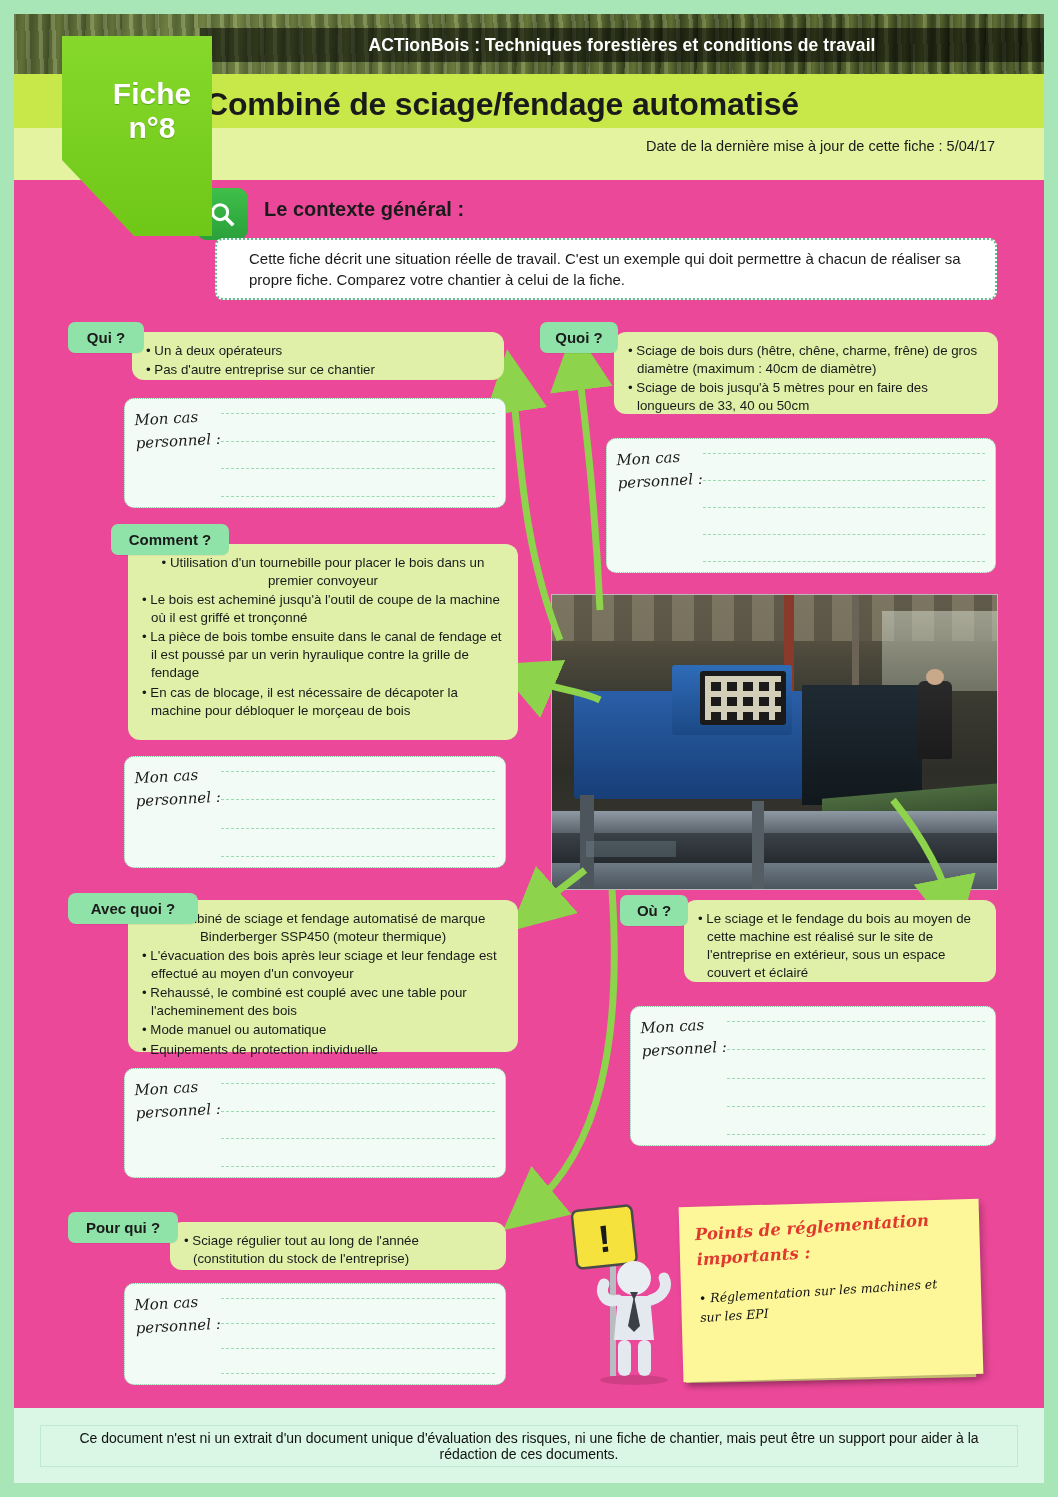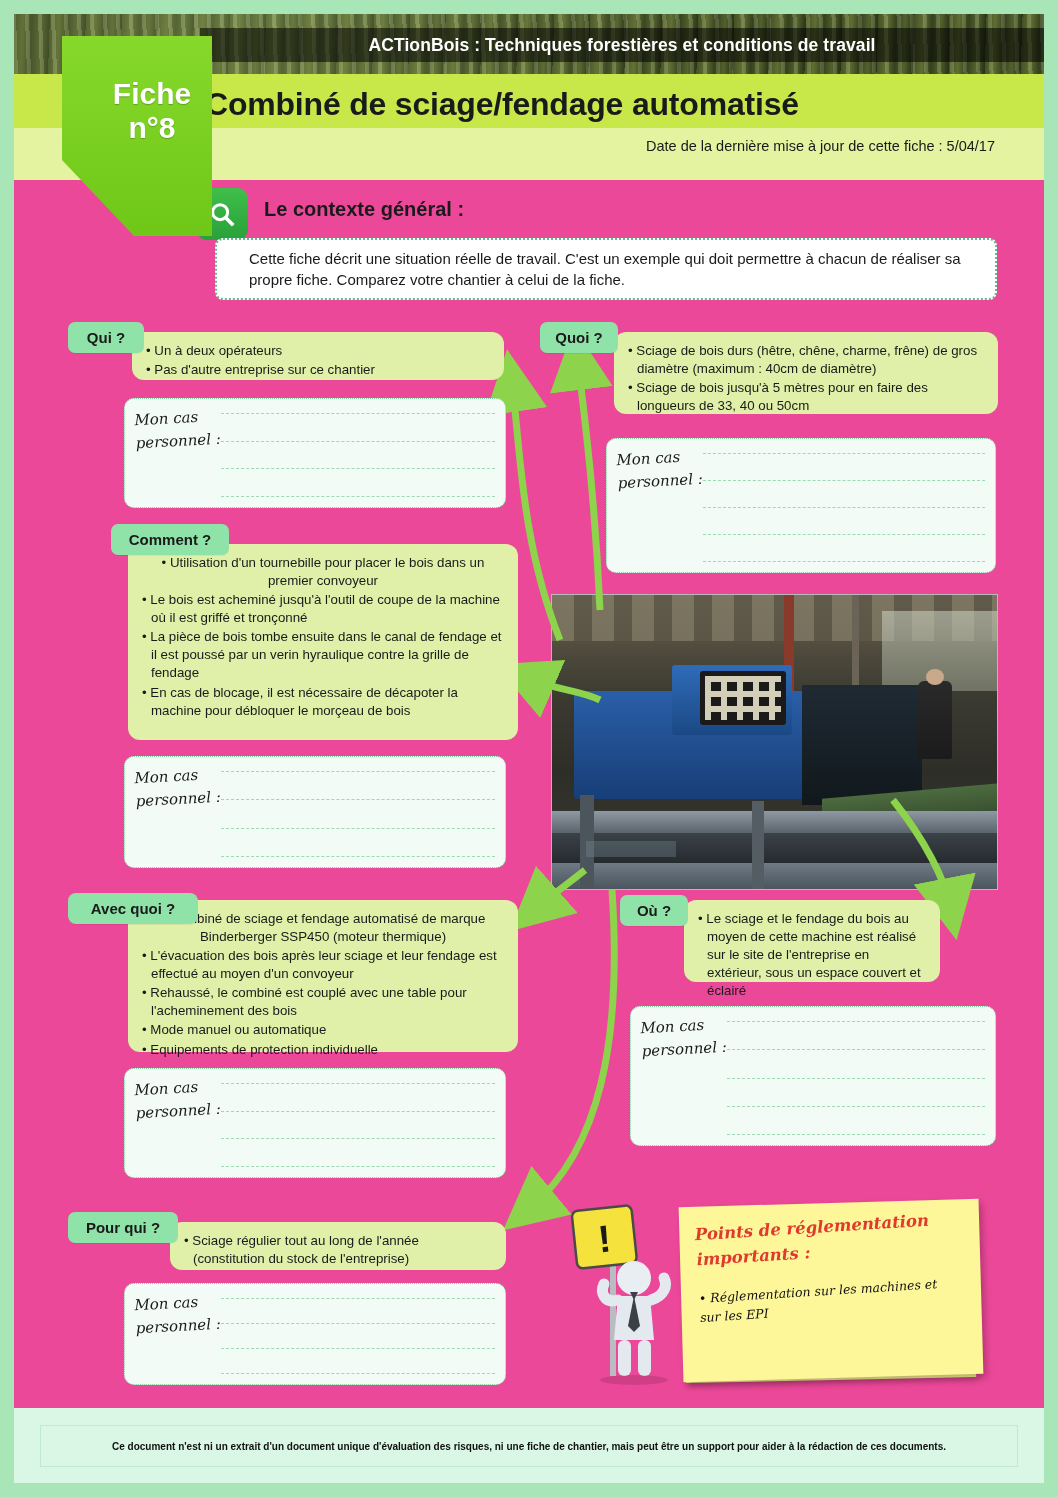--- a/index.html
+++ b/index.html
@@ -204,21 +204,21 @@
   
   .mascot { position:absolute; left:556px; top:1200px; width:130px; height:185px; }
 
   
   .footer-box {
     position:absolute; left:40px; top:1425px; width:978px; height:42px;
     background:#d9f7e4;
     border:1px solid #bfe9cf;
     display:flex; align-items:center; justify-content:center;
     text-align:center;
-    font-size:10px; font-weight:bold; color:#111;
+    font-size:14px; font-weight:normal; color:#111;
     padding:0 14px;
   }
   .footer-strip {
     position:absolute; left:14px; top:1408px; width:1030px; height:75px;
     background:#d9f7e4;
   }
 </style>
 </head>
 <body>
 
@@ -394,21 +394,21 @@
       <i></i>
         <i></i>
         <i></i>
         <i></i>
     </div>
   </div>
 
   <div class="tag" style="left:620px; top:895px; width:68px; height:31px;">
     <span>Où ?</span>
   </div>
-  <div class="bubble" style="left:684px; top:900px; width:256px; height:82px;">
+  <div class="bubble" style="left:684px; top:900px; width:312px; height:82px;">
     <p class="ind">• Le sciage et le fendage du bois au moyen de cette machine est réalisé sur le site de l'entreprise en extérieur, sous un espace couvert et éclairé</p>
   </div>
   <div class="moncas" style="left:630px; top:1006px; width:366px; height:140px;">
     <div class="label">Mon cas<br>personnel :</div>
     <div class="lines">
       <i></i>
         <i></i>
         <i></i>
         <i></i>
         <i></i>

